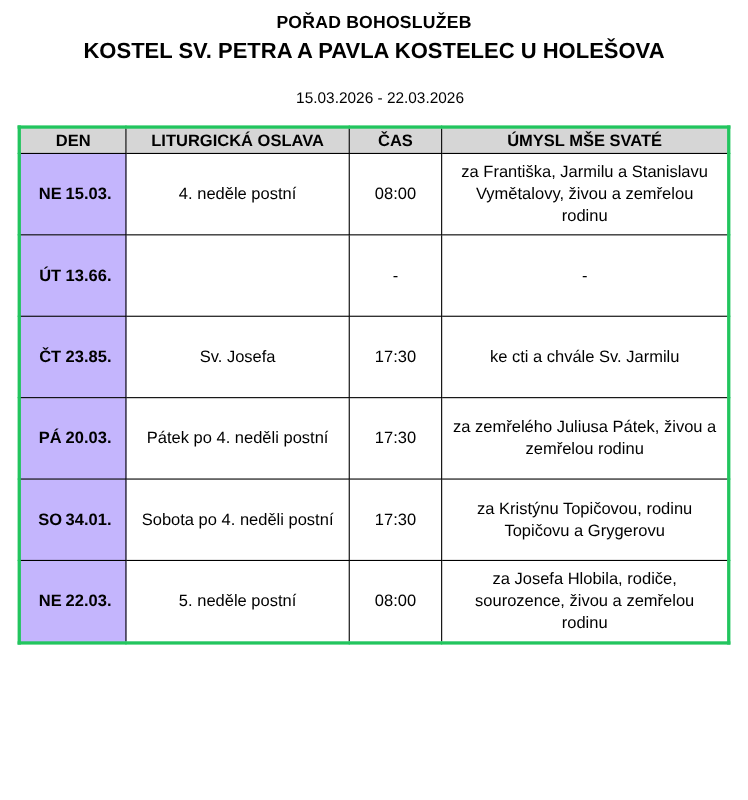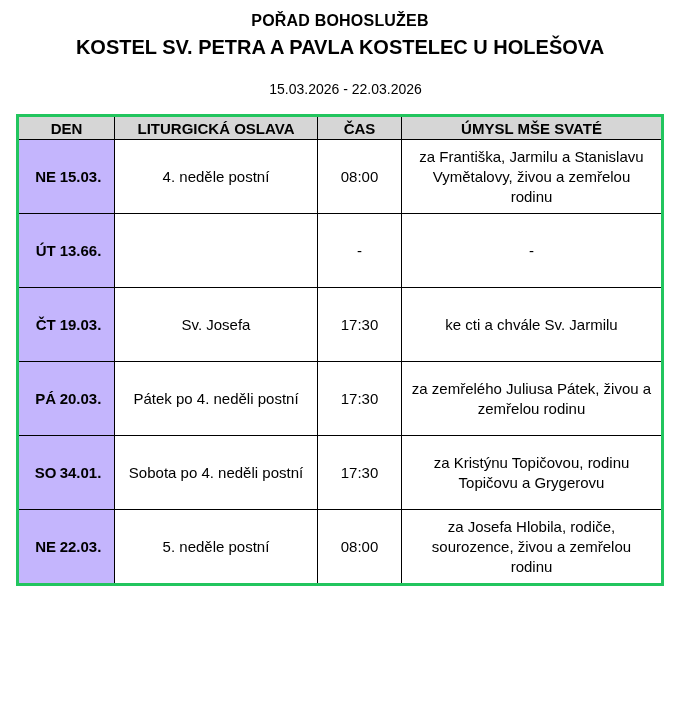--- a/index.html
+++ b/index.html
@@ -103,21 +103,21 @@
         <td>08:00</td>
         <td>za Františka, Jarmilu a Stanislavu Vymětalovy, živou a zemřelou rodinu</td>
       </tr>
       <tr>
         <td class="den-cell"><span class="day-abbr">ÚT</span><span>13.66.</span></td>
         <td></td>
         <td>-</td>
         <td>-</td>
       </tr>
       <tr>
-        <td class="den-cell"><span class="day-abbr">ČT</span><span>19.03.</span></td>
+        <td class="den-cell"><span class="day-abbr">ČT</span><span>23.85.</span></td>
         <td>Sv. Josefa</td>
         <td>17:30</td>
         <td>ke cti a chvále Sv. Jarmilu</td>
       </tr>
       <tr>
         <td class="den-cell"><span class="day-abbr">PÁ</span><span>20.03.</span></td>
         <td>Pátek po 4. neděli postní</td>
         <td>17:30</td>
         <td>za zemřelého Juliusa Pátek, živou a zemřelou rodinu</td>
       </tr>

